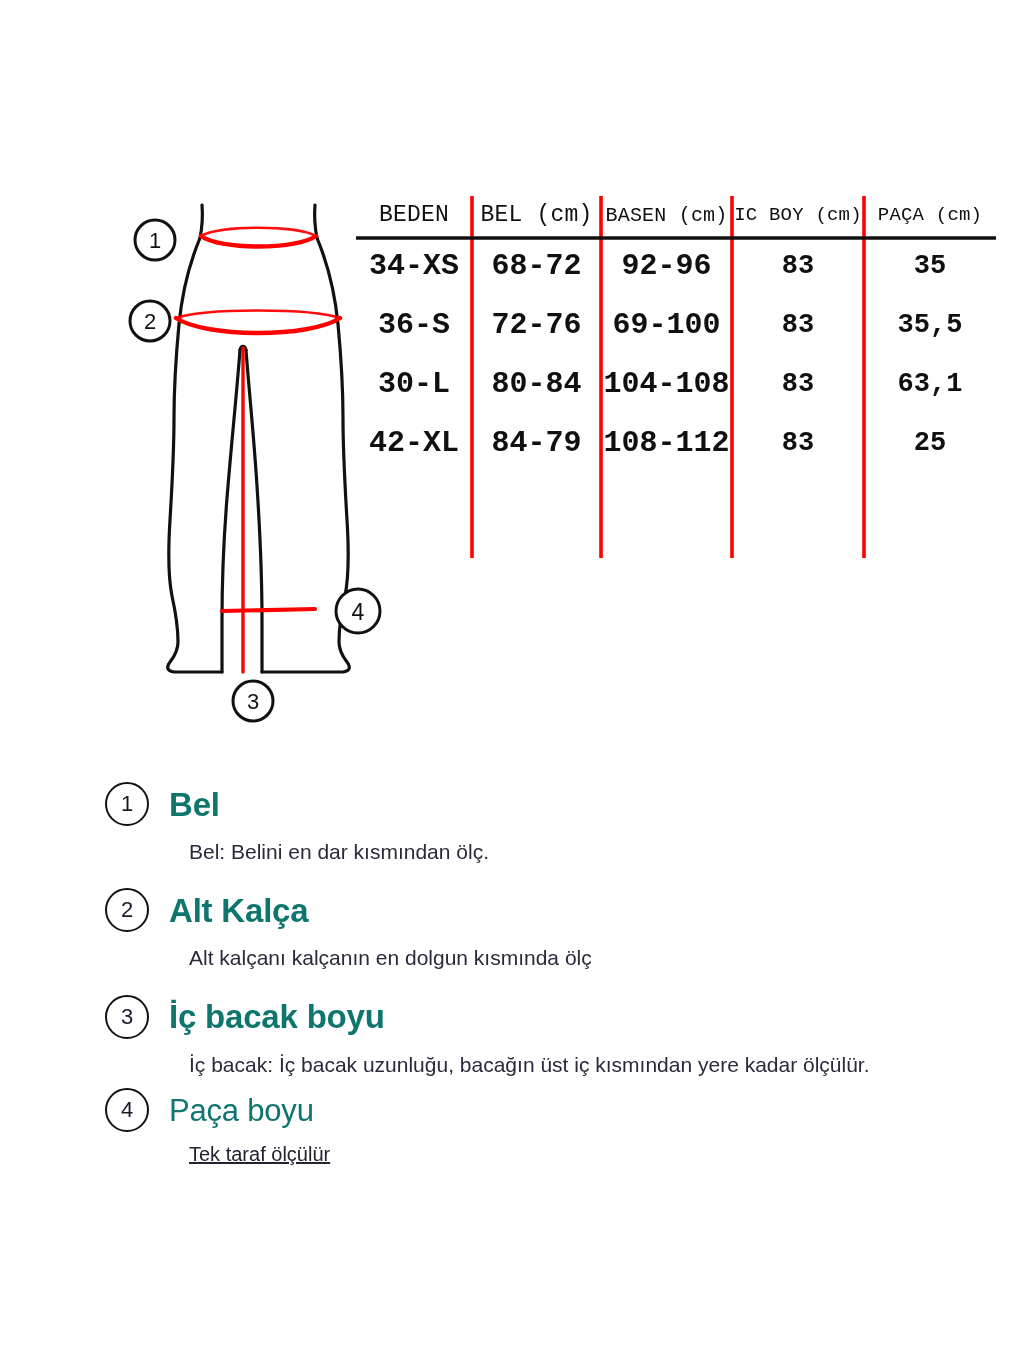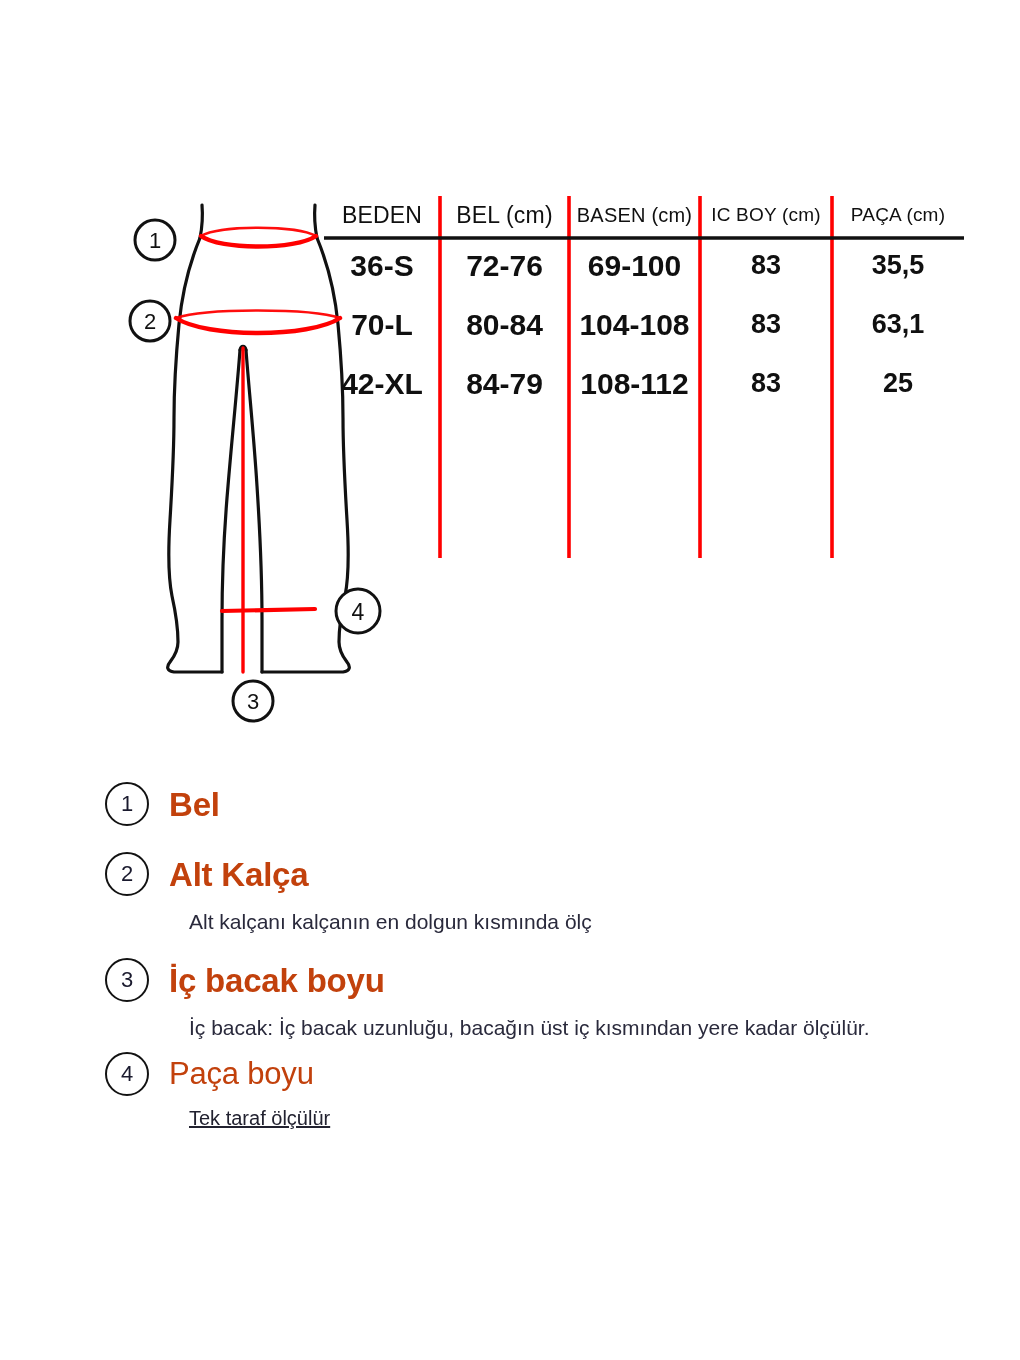--- a/index.html
+++ b/index.html
@@ -29,24 +29,25 @@
     left: 110px;
     top: 190px;
     width: 300px;
     height: 545px;
   }
   #figure-panel svg { display: block; }
 
   
   #size-table {
     position: absolute;
-    left: 324px;
+    left: 356px;
     top: 194px;
     width: 640px;
     height: 370px;
+    font-family: Liberation Mono, monospace;
   }
   #size-table svg {
     position: absolute;
     left: 0; top: 0;
     pointer-events: none;
   }
   table.sizes {
     position: relative;
     border-collapse: collapse;
     width: 640px;
@@ -114,21 +115,21 @@
     justify-content: center;
     font-size: 22px;
     font-weight: 400;
     color: #1a1a2e;
     flex: 0 0 auto;
     box-sizing: border-box;
   }
   .legend-title {
     font-size: 33px;
     font-weight: 700;
-    color: #c2410c;
+    color: #0f766e;
     letter-spacing: -0.2px;
     line-height: 1;
   }
   .legend-title.thin {
     font-weight: 400;
     font-size: 31px;
   }
   .legend-desc {
     margin-left: 84px;
     margin-top: 8px;
@@ -257,28 +258,35 @@
         <tr>
           <th class="h0">BEDEN</th>
           <th class="h1">BEL (cm)</th>
           <th class="h2">BASEN (cm)</th>
           <th class="h3">IC BOY (cm)</th>
           <th class="h4">PAÇA (cm)</th>
         </tr>
       </thead>
       <tbody>
         <tr>
+          <td class="v0">34-XS</td>
+          <td class="v1">68-72</td>
+          <td class="v2">92-96</td>
+          <td class="v3">83</td>
+          <td class="v4">35</td>
+        </tr>
+        <tr>
           <td class="v0">36-S</td>
           <td class="v1">72-76</td>
           <td class="v2">69-100</td>
           <td class="v3">83</td>
           <td class="v4">35,5</td>
         </tr>
         <tr>
-          <td class="v0">70-L</td>
+          <td class="v0">30-L</td>
           <td class="v1">80-84</td>
           <td class="v2">104-108</td>
           <td class="v3">83</td>
           <td class="v4">63,1</td>
         </tr>
         <tr>
           <td class="v0">42-XL</td>
           <td class="v1">84-79</td>
           <td class="v2">108-112</td>
           <td class="v3">83</td>
@@ -290,20 +298,21 @@
 
   <div id="legend">
 
     <div class="legend-item">
       <div class="legend-head">
         <div class="marker-circle">
           <span>1</span>
         </div>
         <div class="legend-title">Bel</div>
       </div>
+      <div class="legend-desc">Bel: Belini en dar kısmından ölç.</div>
     </div>
 
     <div class="legend-item">
       <div class="legend-head">
         <div class="marker-circle">
           <span>2</span>
         </div>
         <div class="legend-title">Alt Kalça</div>
       </div>
       <div class="legend-desc">Alt kalçanı kalçanın en dolgun kısmında ölç</div>

